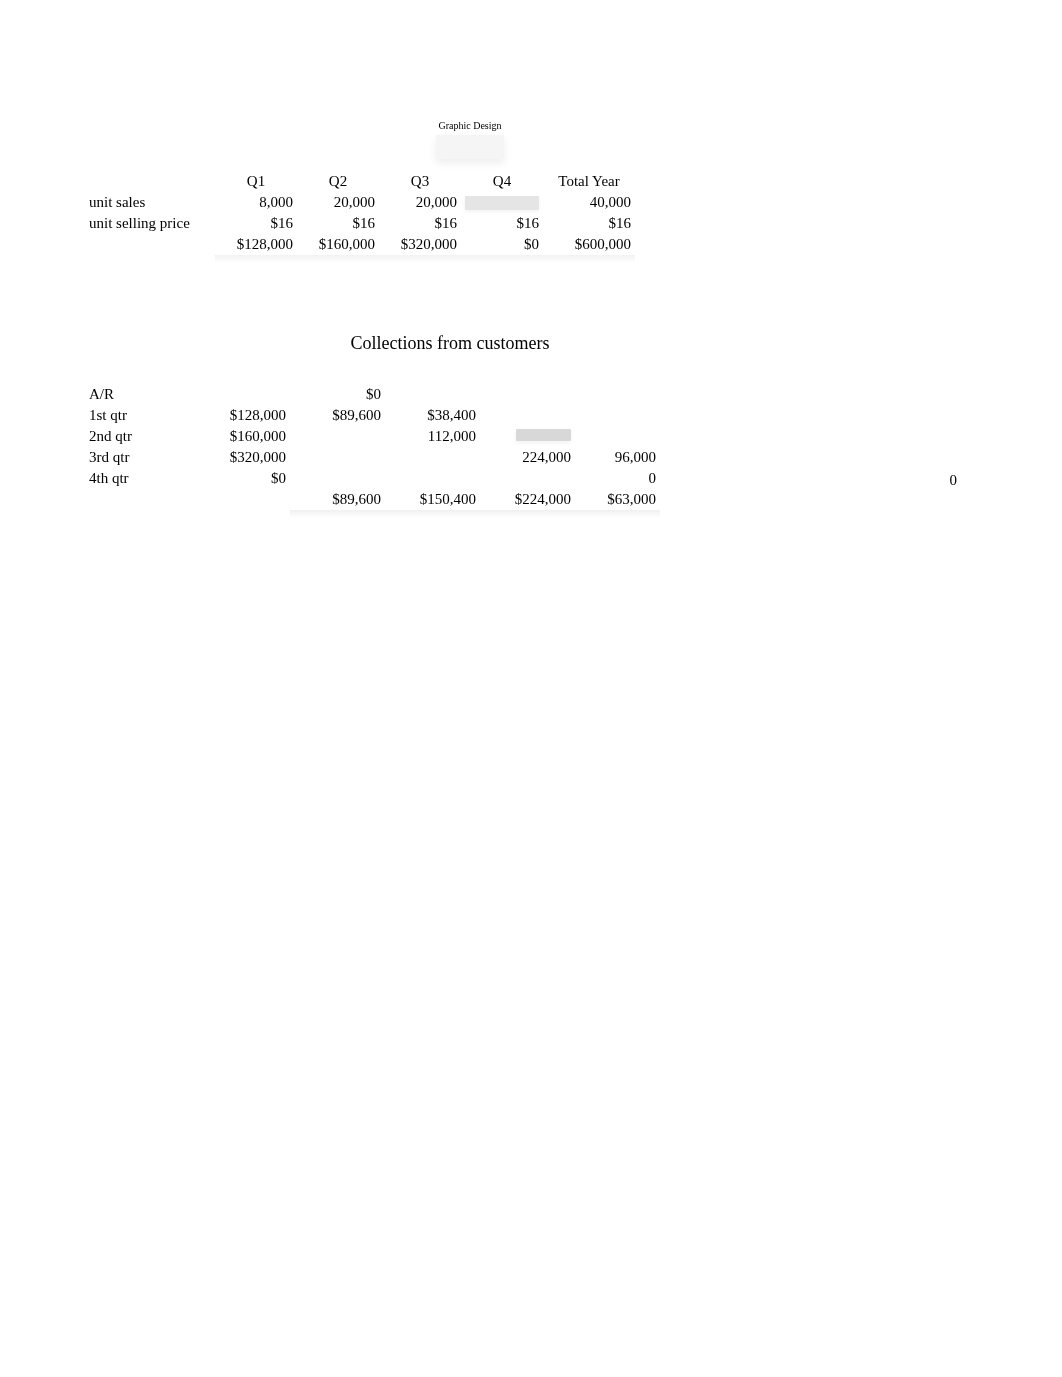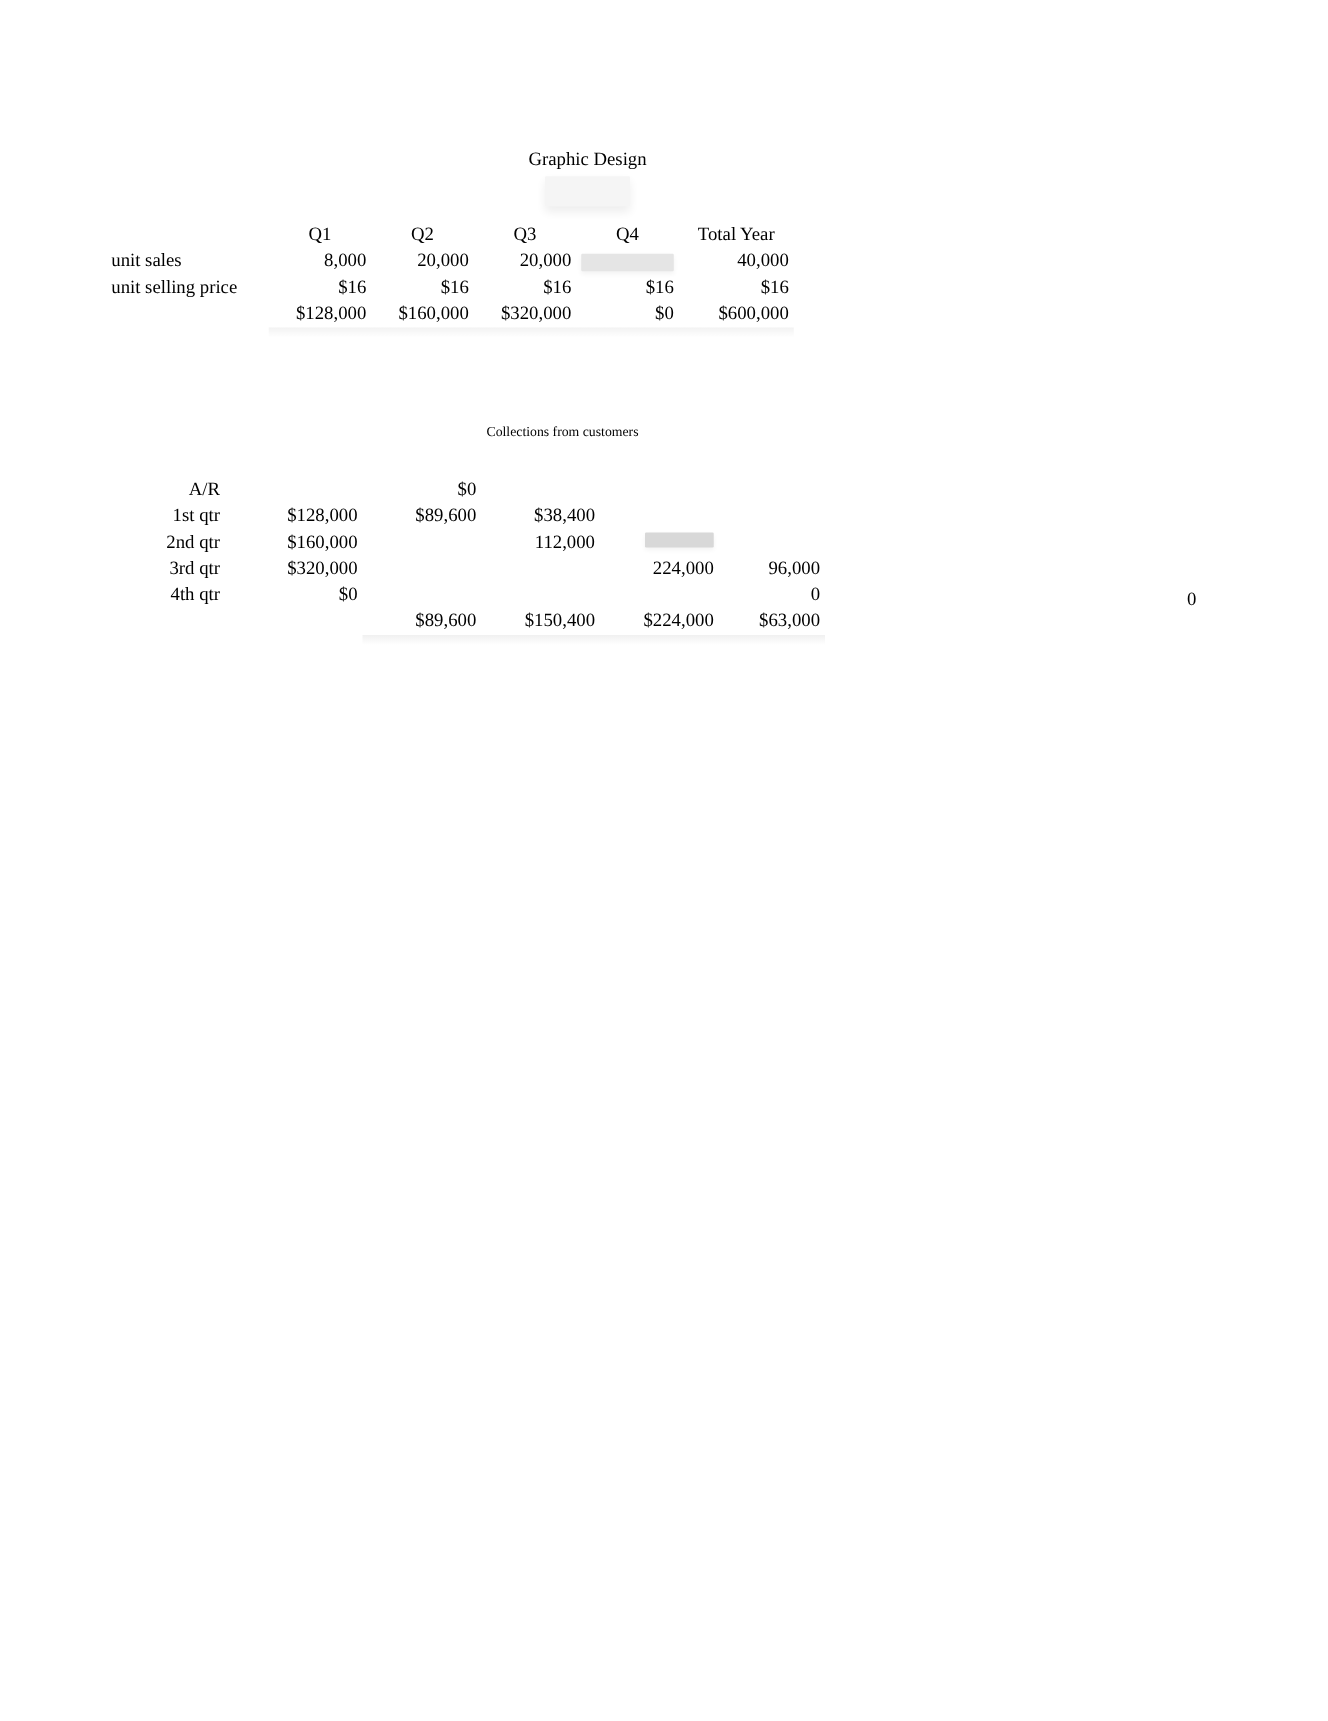--- a/index.html
+++ b/index.html
@@ -20,21 +20,21 @@
       position: relative;
       padding: 120px 80px 0 85px;
     }
     .title-block {
       position: relative;
       text-align: center;
       width: 560px;
       margin-left: 105px;
     }
     .title {
-      font-size: 15px;
+      font-size: 10px;
     }
     .hidden-box {
       display: inline-block;
       width: 68px;
       height: 24px;
       background: #f5f5f5;
       margin-top: 4px;
       box-shadow: 0 4px 8px rgba(0,0,0,0.07);
       border-radius: 1px;
     }
@@ -71,33 +71,33 @@
     }
     .shadow-row td.shadow {
       background: linear-gradient(to bottom, rgba(0,0,0,0.05), rgba(0,0,0,0));
     }
 
     .section2-title {
       margin-top: 70px;
       text-align: center;
       width: 520px;
       margin-left: 105px;
-      font-size: 11px;
+      font-size: 18px;
     }
     .table2 {
       border-collapse: collapse;
       margin-top: 30px;
     }
     .table2 td {
       padding: 2px 4px;
       text-align: right;
       white-space: nowrap;
     }
     .table2 td.label {
-      text-align: right;
+      text-align: left;
     }
     .table2 .col-a { width: 95px; }
     .table2 .col-b { width: 110px; }
     .table2 .col-c { width: 95px; }
     .table2 .col-d { width: 95px; }
     .table2 .col-e { width: 95px; }
     .table2 .col-f { width: 85px; }
     .float-zero {
       position: absolute;
       right: 105px;

